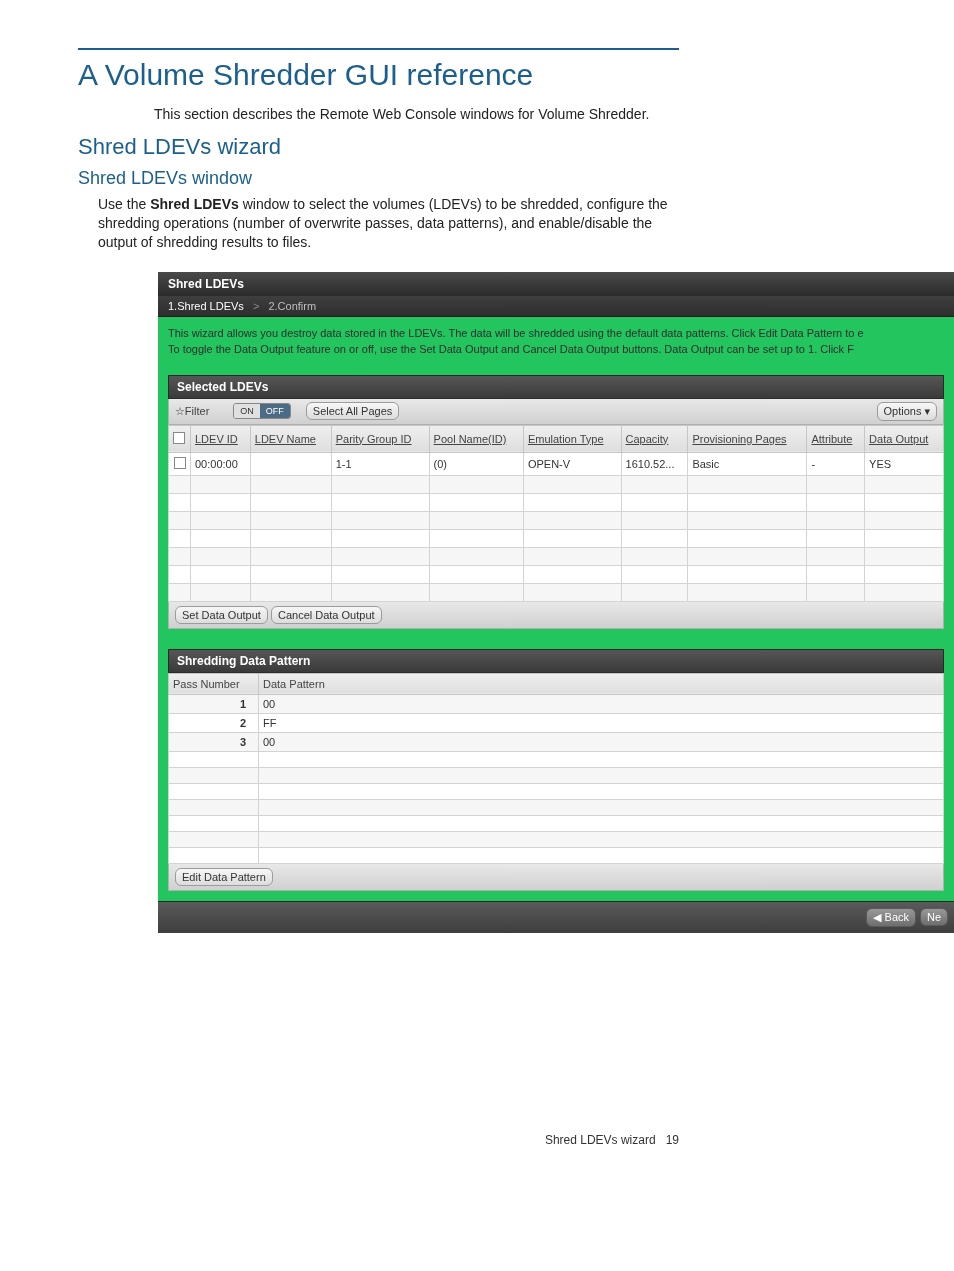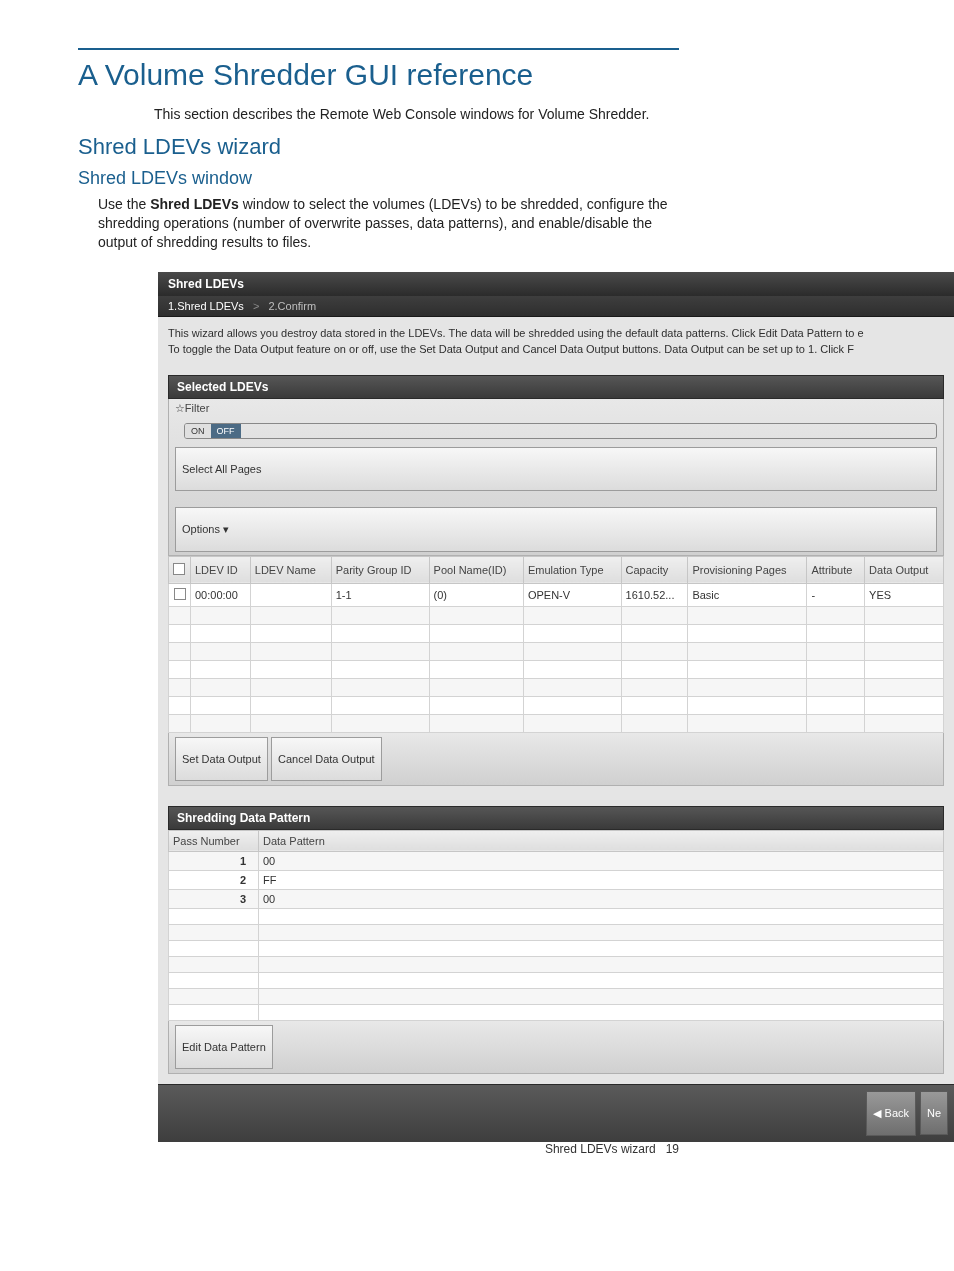--- a/index.html
+++ b/index.html
@@ -71,21 +71,21 @@
     background: linear-gradient(#3e3e3e, #2e2e2e);
     color: #bfbfbf;
     font-size: 11px;
     padding: 4px 10px;
     border-bottom: 1px solid #191919;
   }
   .step-active { color: #ffffff; margin-top: 24px; }
   .step-sep { margin: 0 6px; color: #8a8a8a; }
 
   .wizard-body {
-    background: #e5e5e5;
+    background: #22c55e;
     padding: 10px 10px 0 10px;
     font-size: 11px;
     color: #333;
   }
   .wizard-desc {
     white-space: nowrap;
     color: #2e2e2e;
     margin-bottom: 4px;
   }
 
@@ -97,23 +97,23 @@
     font-size: 12px;
     padding: 4px 8px;
     border: 1px solid #2a2a2a;
   }
   .panel-tools {
     background: linear-gradient(#e8e8e8, #d0d0d0);
     border-left: 1px solid #b0b0b0;
     border-right: 1px solid #b0b0b0;
     border-bottom: 1px solid #b0b0b0;
     display: flex;
+    align-items: center;
     padding: 3px 6px;
-    gap: 8px;
-    flex-direction: column;
+    gap: 15px;
   }
   .tool-label {
     font-size: 11px;
     color: #444;
   }
   .toggle {
     display: inline-flex;
     border: 1px solid #888;
     border-radius: 3px;
     overflow: hidden;
@@ -122,24 +122,24 @@
     margin-left: 9px;
   }
   .toggle span {
     padding: 1px 6px;
     background: #e0e0e0;
   }
   .toggle .off { background: #4c6b85; color: #fff; }
   .mini-btn {
     display: inline-block;
     font-size: 11px;
-    padding: 15px 6px;
+    padding: 2px 6px;
     background: linear-gradient(#f7f7f7, #dcdcdc);
     border: 1px solid #9c9c9c;
-    border-radius: 0;
+    border-radius: 6px;
     color: #333;
     cursor: pointer;
   }
   .mini-btn.dark {
     background: linear-gradient(#999, #6e6e6e);
     color: #fff;
     border-color: #5a5a5a;
   }
   .tools-spacer { flex: 1; }
 
@@ -150,20 +150,21 @@
     background: #fff;
   }
   table.ldev-table th {
     background: linear-gradient(#efefef, #dedede);
     border: 1px solid #c6c6c6;
     padding: 6px 4px;
     font-weight: normal;
     color: #444;
     text-align: left;
     vertical-align: middle;
+    text-decoration: underline;
   }
   table.ldev-table td {
     border: 1px solid #d3d3d3;
     padding: 4px;
     height: 18px;
     color: #333;
   }
   table.ldev-table tr:nth-child(even) td { background: #f6f6f6; }
 
   .check-cell {
@@ -211,20 +212,21 @@
   .passnum-cell { text-align: right; font-weight: bold; padding-right: 12px !important; }
 
   .wizard-footer {
     background: linear-gradient(#5a5a5a, #3e3e3e);
     border-top: 1px solid #2a2a2a;
     padding: 6px 6px;
     text-align: right;
   }
 
   .page-footer {
+    margin-top: 200px;
     padding: 0 78px 0 0;
     text-align: right;
     font-size: 12px;
     color: #333;
   }
 </style>
 </head>
 <body>
 
 <div class="page">

